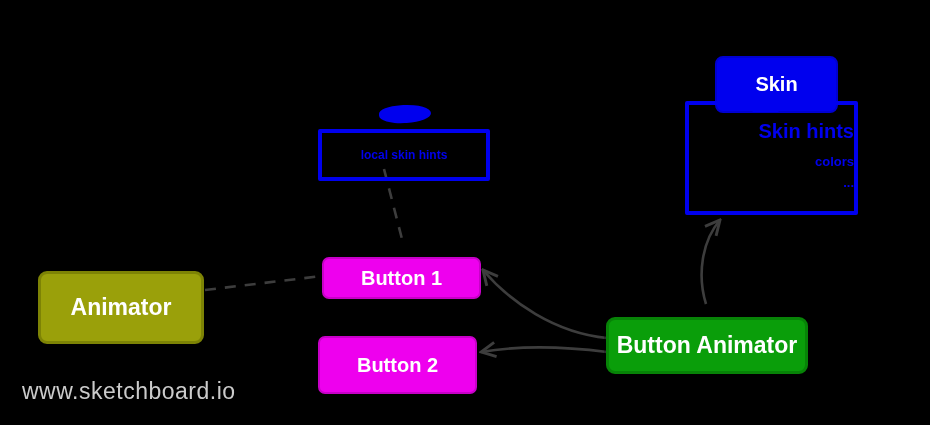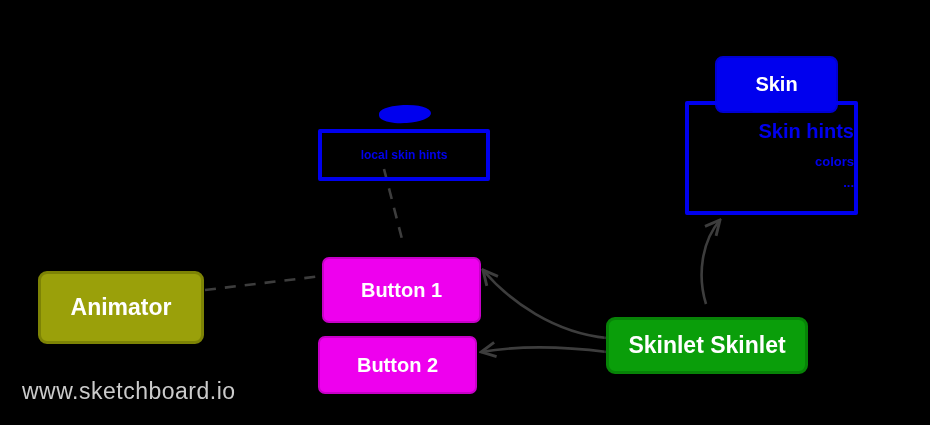--- a/index.html
+++ b/index.html
@@ -41,21 +41,21 @@
     position:absolute;left:379px;top:105px;width:52px;height:18px;z-index:3;
     background:var(--blue);border-radius:45% 55% 50% 50%;transform:rotate(-3deg);
   }
   .node-animator{
     left:38px;top:258px;width:166px;height:73px;
     background:var(--olive);border:3px solid var(--olive_border);
     border-radius:9px;font-size:23px;
     box-shadow:-2px 3px 0 rgba(0,0,0,0.28);
   }
   .node-button1{
-    left:322px;top:244px;width:159px;height:66px;
+    left:322px;top:244px;width:159px;height:42px;
     background:var(--magenta);border:2px solid var(--magenta_border);
     border-radius:7px;font-size:20px;
     box-shadow:-3px 3px 0 rgba(0,0,0,0.22);
   }
   .node-button2{
     left:318px;top:323px;width:159px;height:58px;
     background:var(--magenta);border:2px solid var(--magenta_border);
     border-radius:7px;font-size:20px;
     box-shadow:-3px 3px 0 rgba(0,0,0,0.22);
   }
@@ -115,18 +115,18 @@
 
   <div class="node node-button1">
     <span>Button 1</span>
   </div>
 
   <div class="node node-button2">
     <span>Button 2</span>
   </div>
 
   <div class="node node-skinlet">
-    <span>Skinlet Skinlet</span>
+    <span>Button Animator</span>
   </div>
 
   <div class="watermark">www.sketchboard.io</div>
 
 </div>
 
 </body></html>

